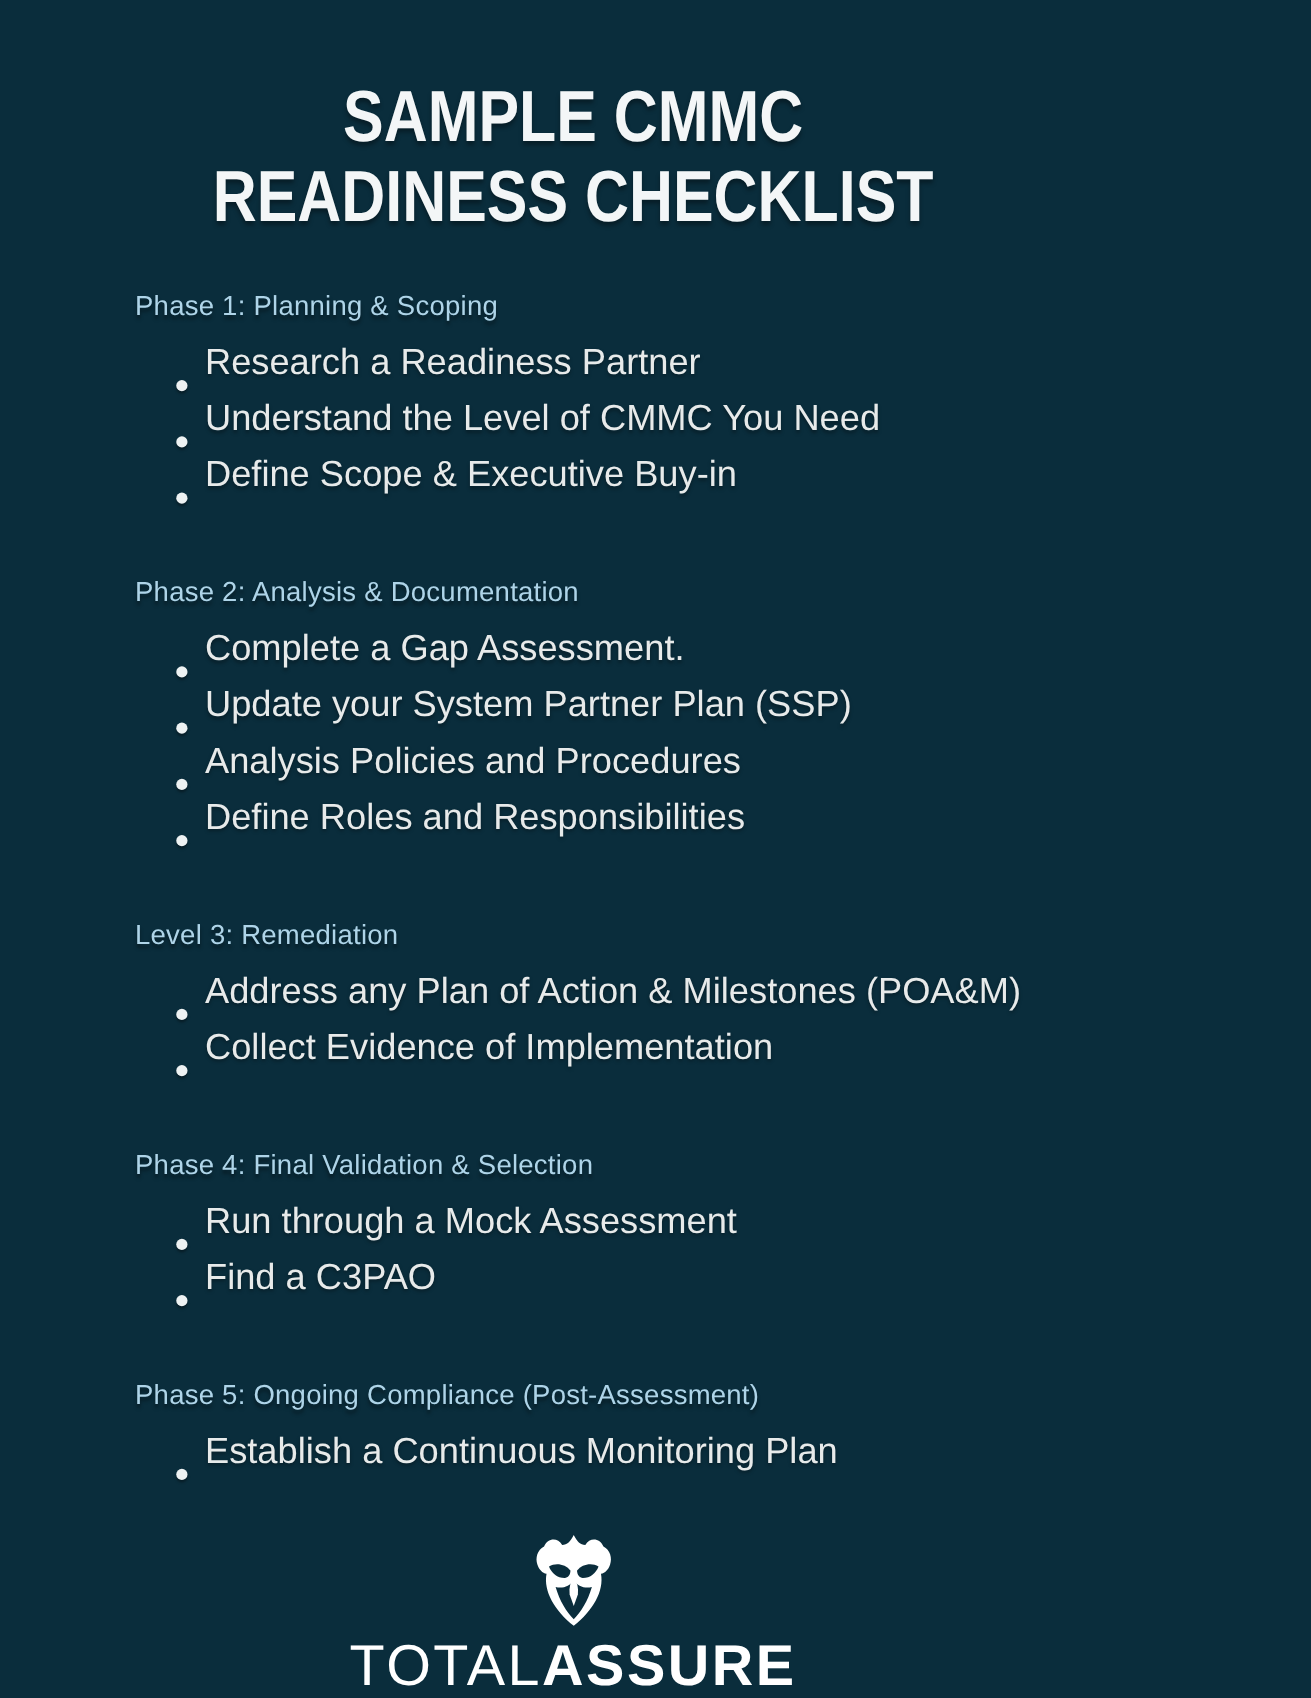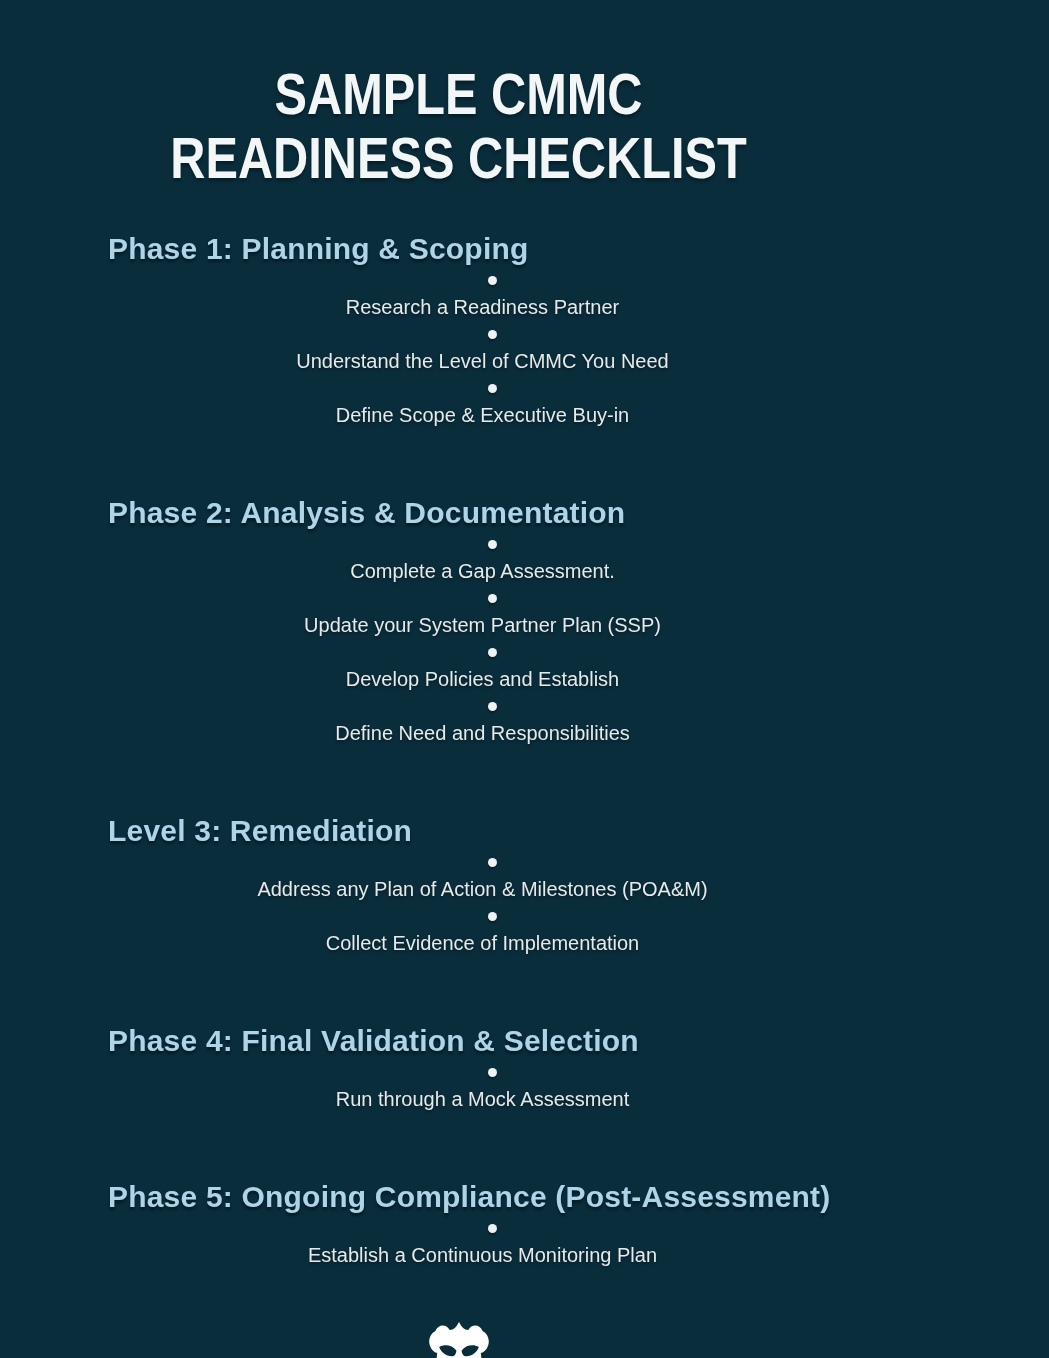--- a/index.html
+++ b/index.html
@@ -35,35 +35,34 @@
     transform-origin:50% 50%;
     text-shadow:0 3px 4px rgba(0,0,0,0.35);
   }
   .sections{
     display:flex;flex-direction:column;
     padding-left:108px;padding-right:60px;
   }
   .phase-heading{
     margin:58px 0 10px 0;
     color:var(--heading);
-    font-size:30px;
-    font-weight:700;
+    font-size:22px;
+    font-weight:400;
     letter-spacing:0.2px;
     text-shadow:0 3px 3px rgba(0,0,0,0.4);
   }
   .phase:first-child .phase-heading{margin-top:42px;}
   .items{list-style:none;margin:0;padding:0;}
   .item{
-    display:flex;align-items:center;
+    display:flex;align-items:flex-end;
     color:var(--body);
-    font-size:20px;
+    font-size:29px;
     line-height:45px;
     font-weight:400;
     text-shadow:0 2px 3px rgba(0,0,0,0.35);
-    flex-direction:column;
   }
   .bullet-dot{
     flex:none;
     width:9px;height:9px;border-radius:50%;
     background:#eef2f3;
     margin:0 14px 0 33px;
     box-shadow:0 2px 2px rgba(0,0,0,0.35);
   }
   .logo{
     margin-top:44px;
@@ -119,26 +118,26 @@
     <span class="item-text">Complete a Gap Assessment.</span>
   </li>
 
   <li class="item">
     <span class="bullet-dot"></span>
     <span class="item-text">Update your System Partner Plan (SSP)</span>
   </li>
 
   <li class="item">
     <span class="bullet-dot"></span>
-    <span class="item-text">Develop Policies and Establish</span>
-  </li>
-
-  <li class="item">
-    <span class="bullet-dot"></span>
-    <span class="item-text">Define Need and Responsibilities</span>
+    <span class="item-text">Analysis Policies and Procedures</span>
+  </li>
+
+  <li class="item">
+    <span class="bullet-dot"></span>
+    <span class="item-text">Define Roles and Responsibilities</span>
   </li>
 </ul>
   </section>
 
   <section class="phase">
     <h2 class="phase-heading">Level 3: Remediation</h2>
     <ul class="items">
   <li class="item">
     <span class="bullet-dot"></span>
     <span class="item-text">Address any Plan of Action &amp; Milestones (POA&amp;M)</span>
@@ -152,20 +151,24 @@
   </section>
 
   <section class="phase">
     <h2 class="phase-heading">Phase 4: Final Validation &amp; Selection</h2>
     <ul class="items">
   <li class="item">
     <span class="bullet-dot"></span>
     <span class="item-text">Run through a Mock Assessment</span>
   </li>
 
+  <li class="item">
+    <span class="bullet-dot"></span>
+    <span class="item-text">Find a C3PAO</span>
+  </li>
 </ul>
   </section>
 
   <section class="phase">
     <h2 class="phase-heading">Phase 5: Ongoing Compliance (Post-Assessment)</h2>
     <ul class="items">
   <li class="item">
     <span class="bullet-dot"></span>
     <span class="item-text">Establish a Continuous Monitoring Plan</span>
   </li>

